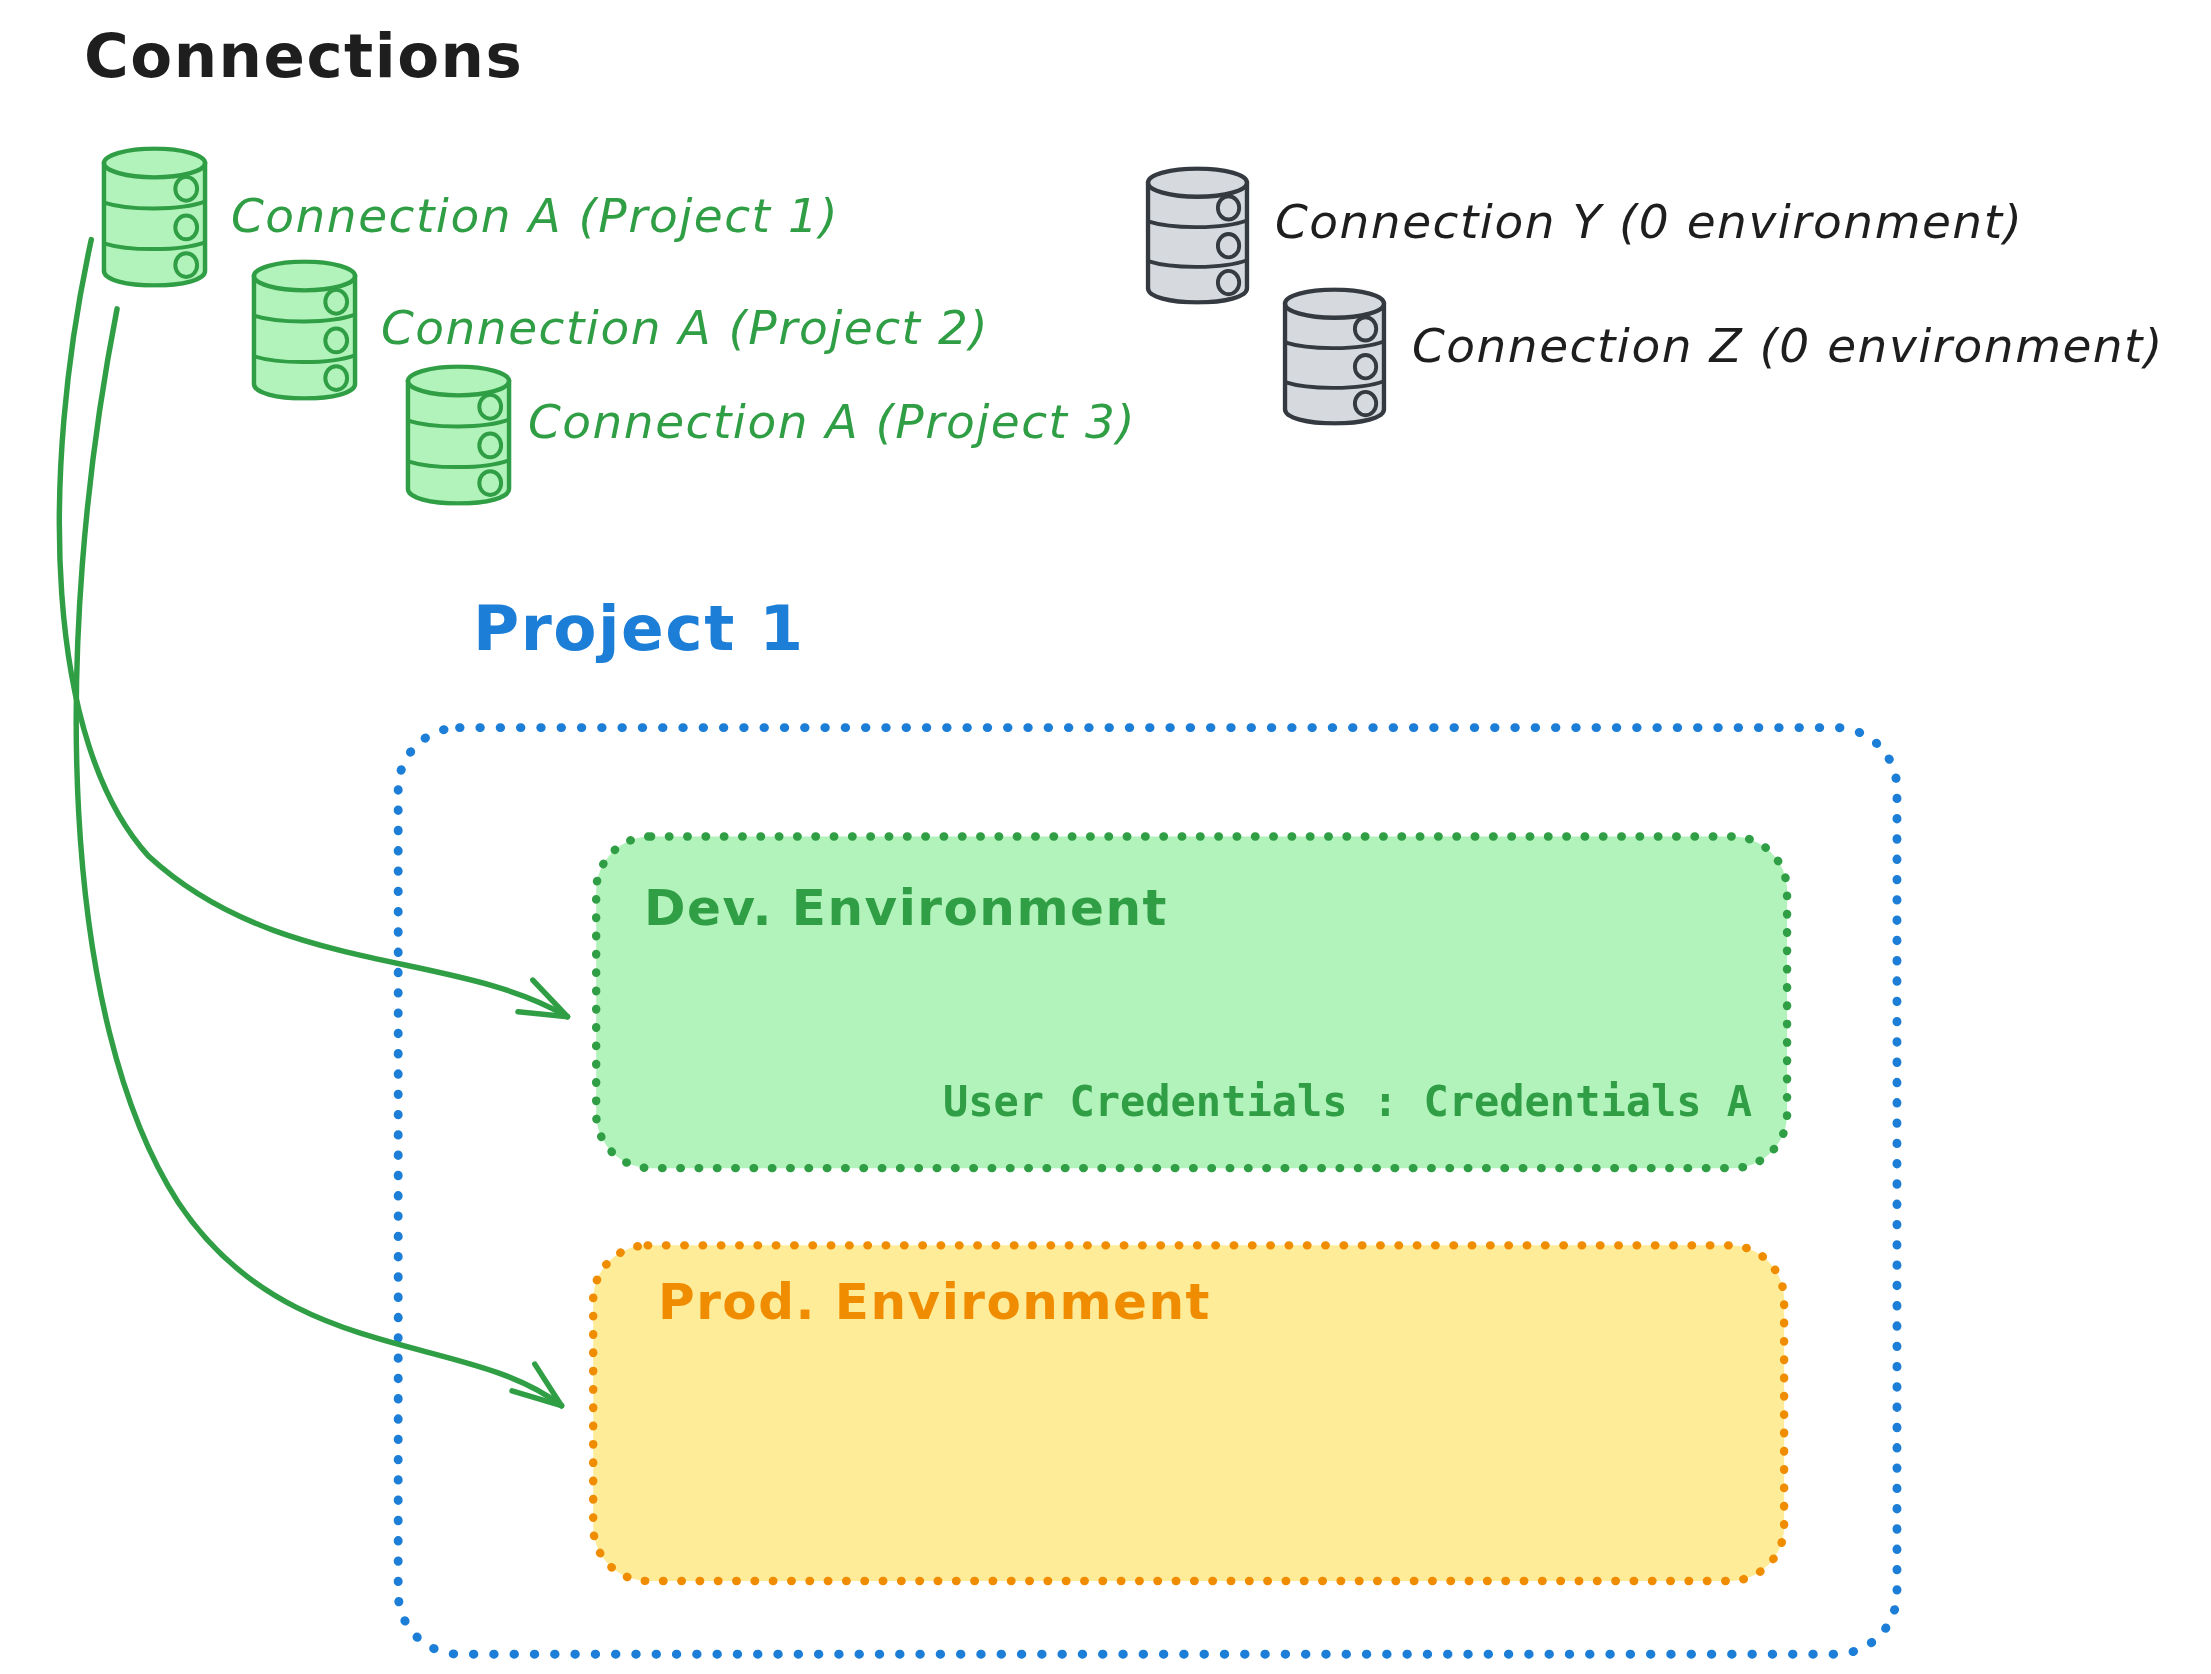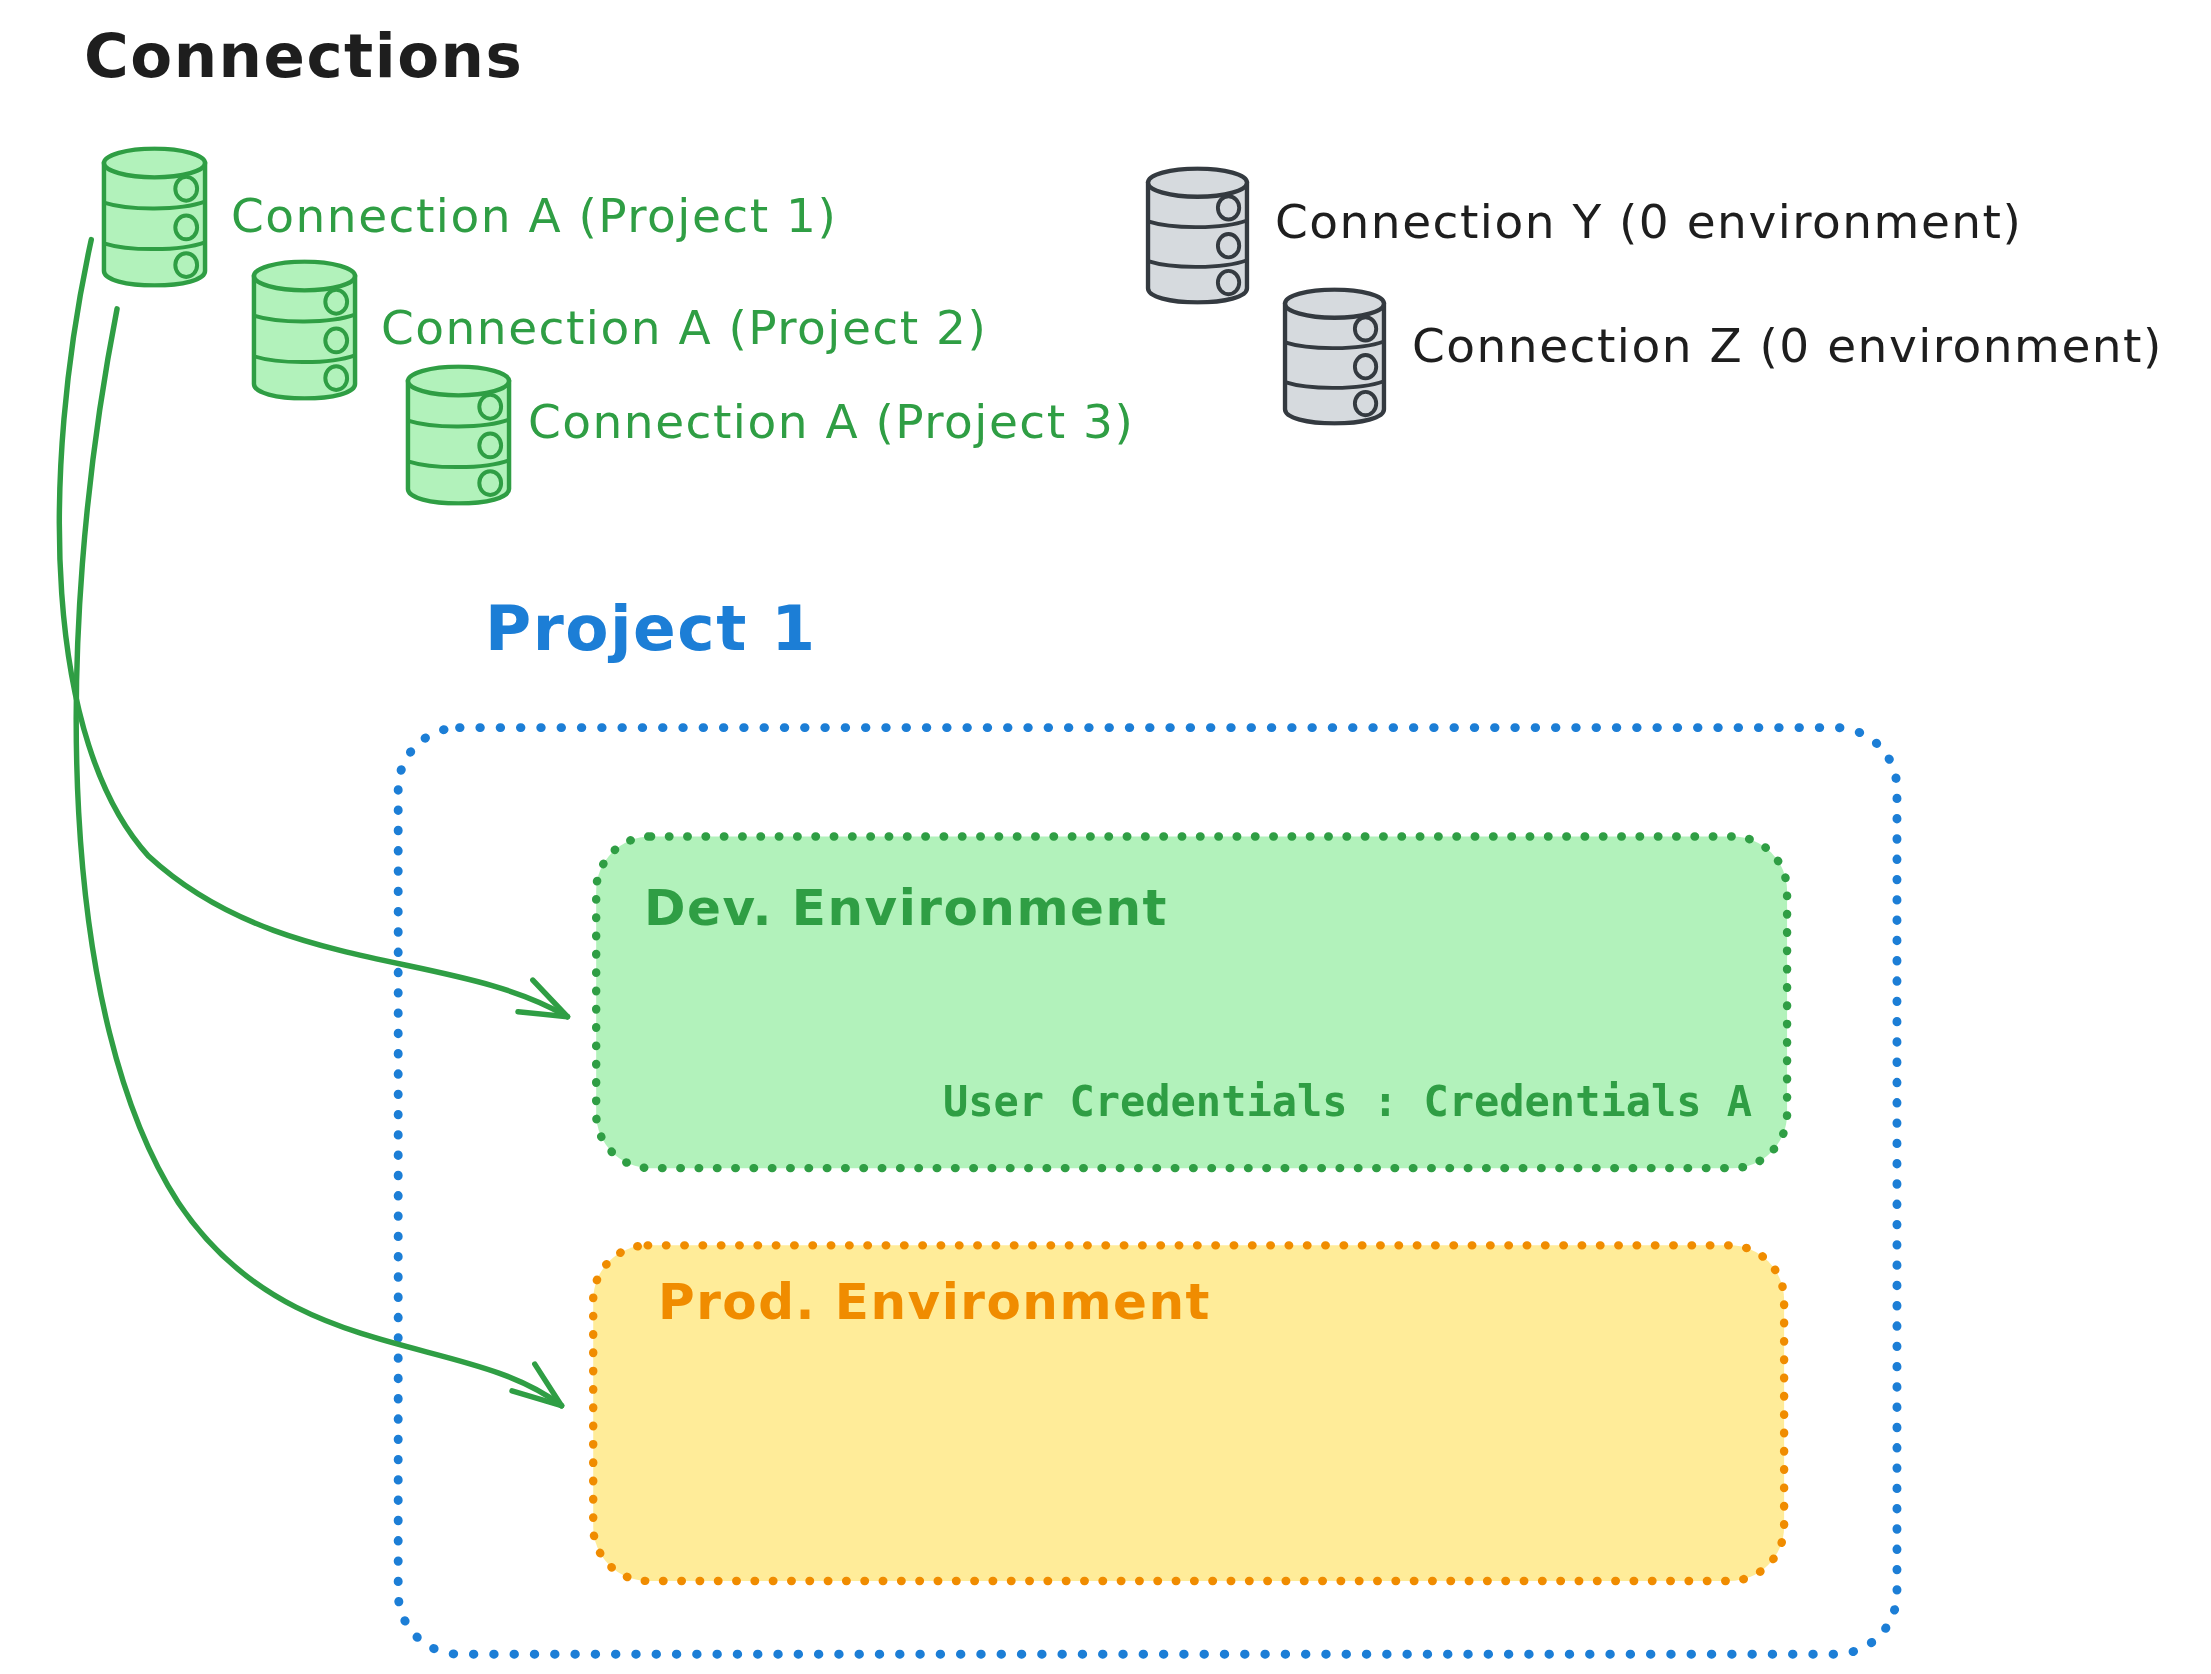--- a/index.html
+++ b/index.html
@@ -8,24 +8,24 @@
     width:2184px;height:1674px;
     background:#ffffff;
     overflow:hidden;
     font-family:"DejaVu Sans",sans-serif;
     text-align:right;
   }
   .abs{position:absolute;white-space:nowrap;}
   .hand{font-family:"DejaVu Sans",sans-serif;letter-spacing:1.5px;}
   .mono{font-family:"DejaVu Sans Mono",monospace;font-weight:bold;letter-spacing:0;}
   .title{font-size:61px;font-weight:bold;color:var(--ink);}
-  .lbl{font-size:47px;}
+  .lbl{font-size:47px;font-style:italic;}
   .lbl-green{color:var(--green);}
   .lbl-ink{color:var(--ink);}
-  .project-title{font-size:63px;font-weight:bold;color:var(--blue);margin-left:12px;}
+  .project-title{font-size:63px;font-weight:bold;color:var(--blue);}
   .env-title{font-size:50px;font-weight:600;}
   .dev-title{color:var(--green);}
   .prod-title{color:var(--orange);}
   .cred-green{font-size:42px;color:var(--green);line-height:1;}
   .cred-red{font-size:42px;color:var(--red);line-height:51px;}
   svg.overlay{position:absolute;left:0;top:0;z-index:1;}
   svg.db{position:absolute;z-index:2;overflow:visible;}
   .txt{z-index:3;}
   .dotted-blue{fill:none;stroke:var(--blue);stroke-width:9;stroke-linecap:round;stroke-dasharray:0.5 20;}
   .dotted-dev{fill:var(--green_fill);stroke:var(--green);stroke-width:8.5;stroke-linecap:round;stroke-dasharray:0.5 18;}

